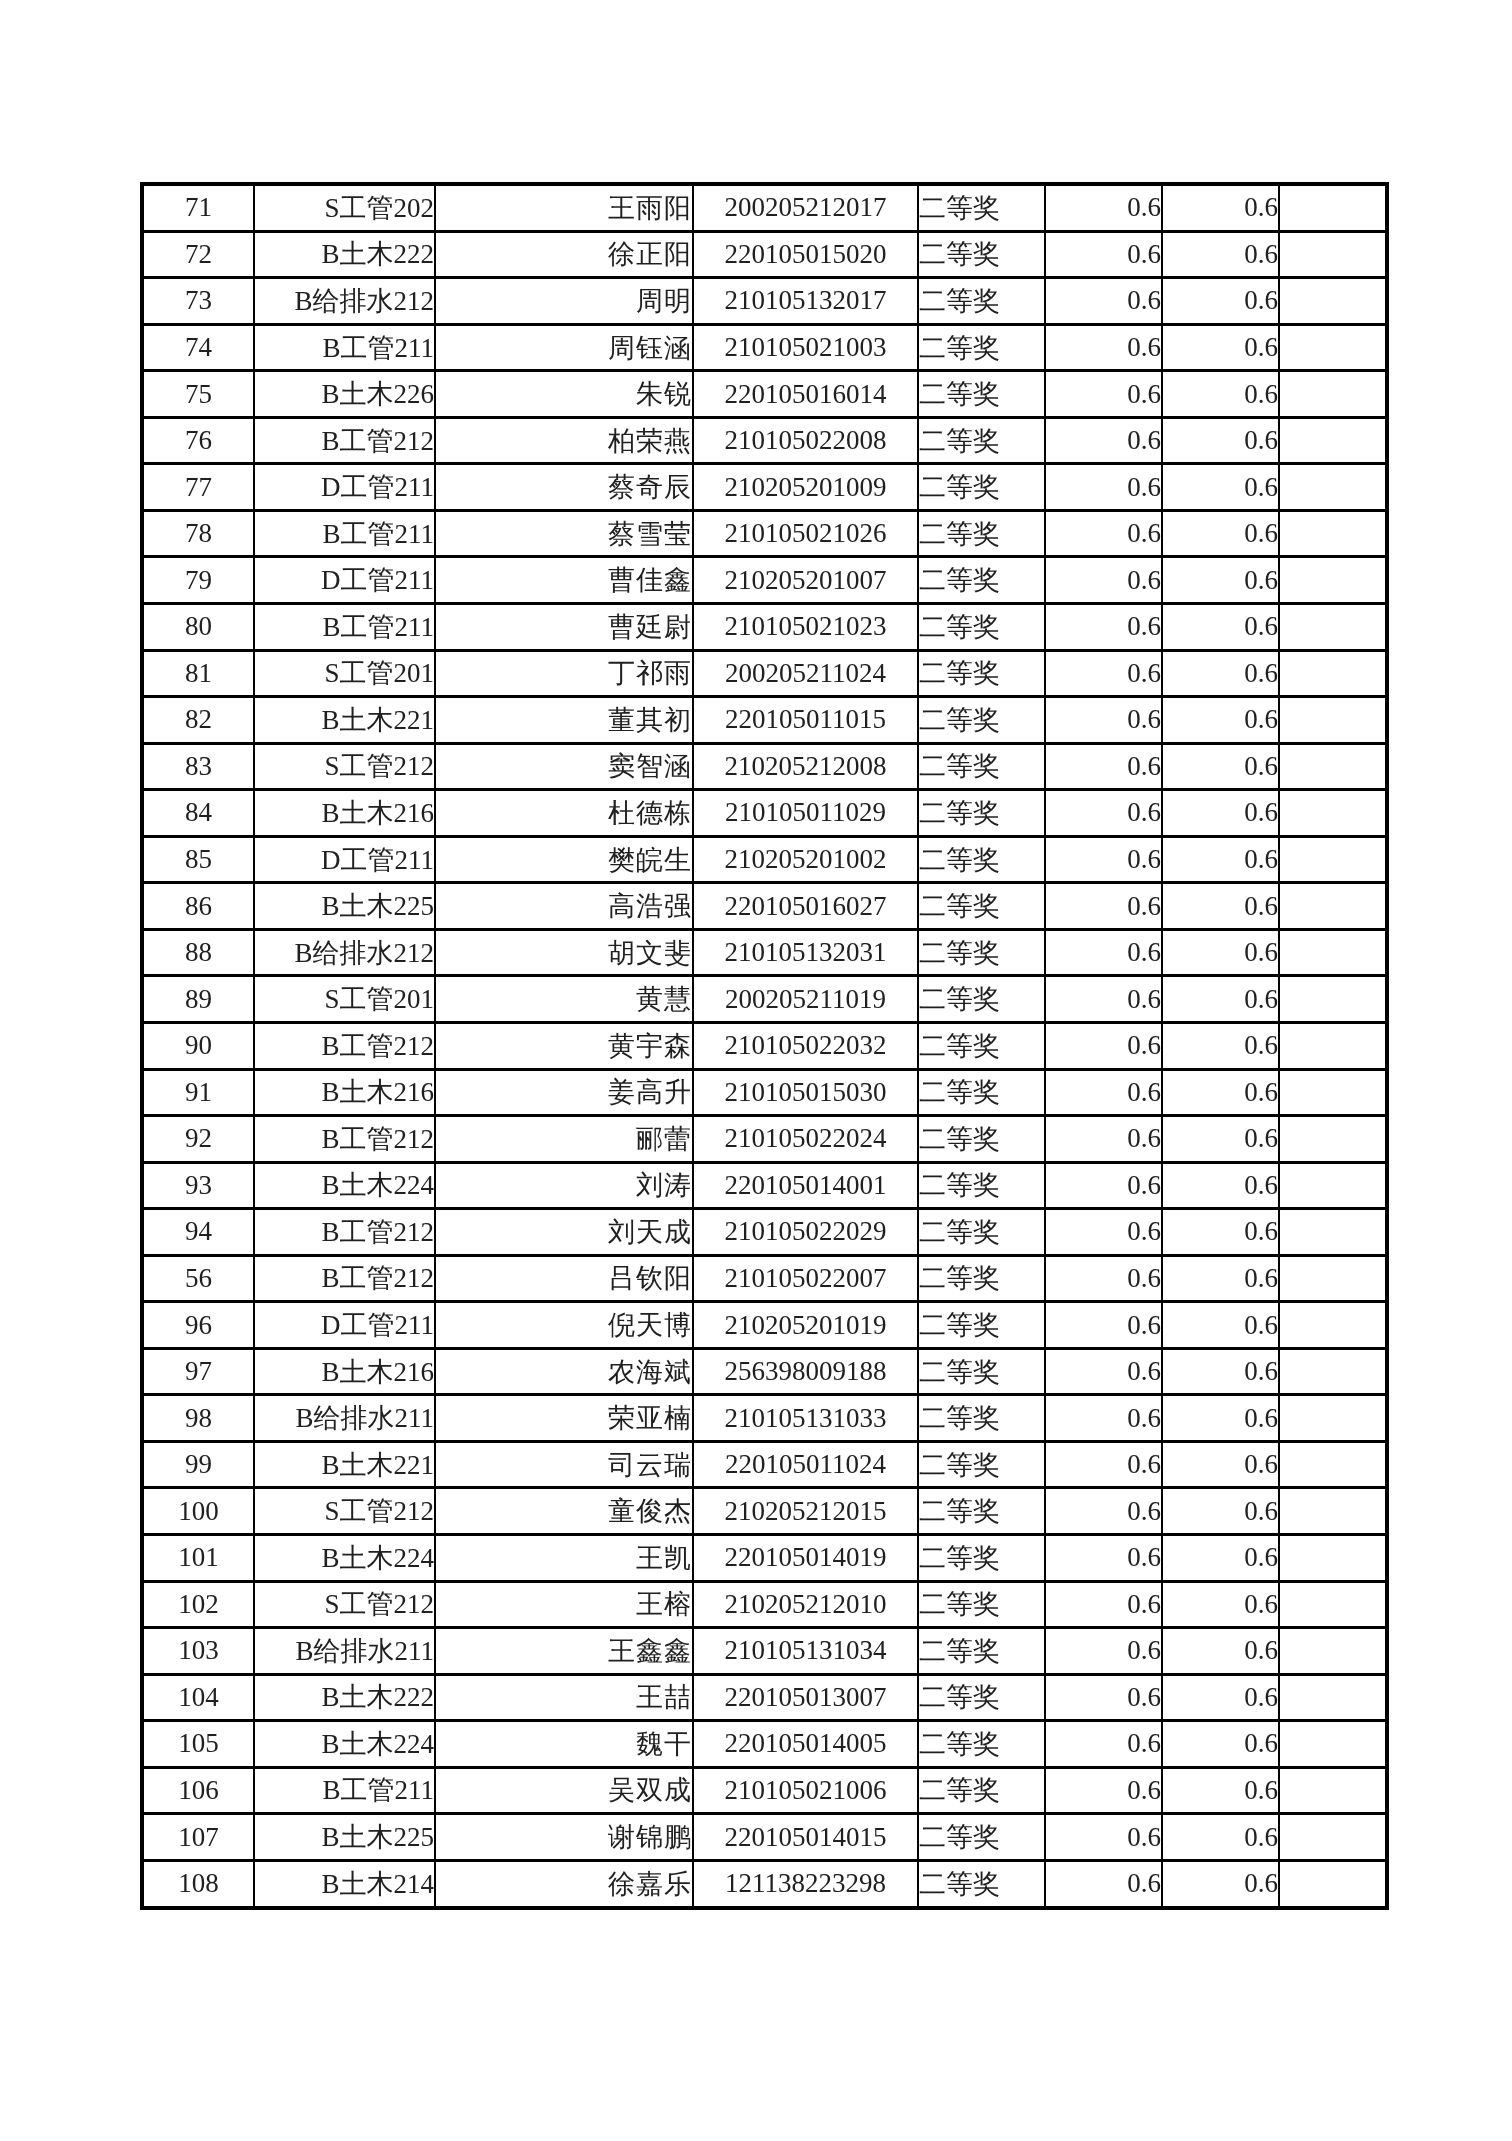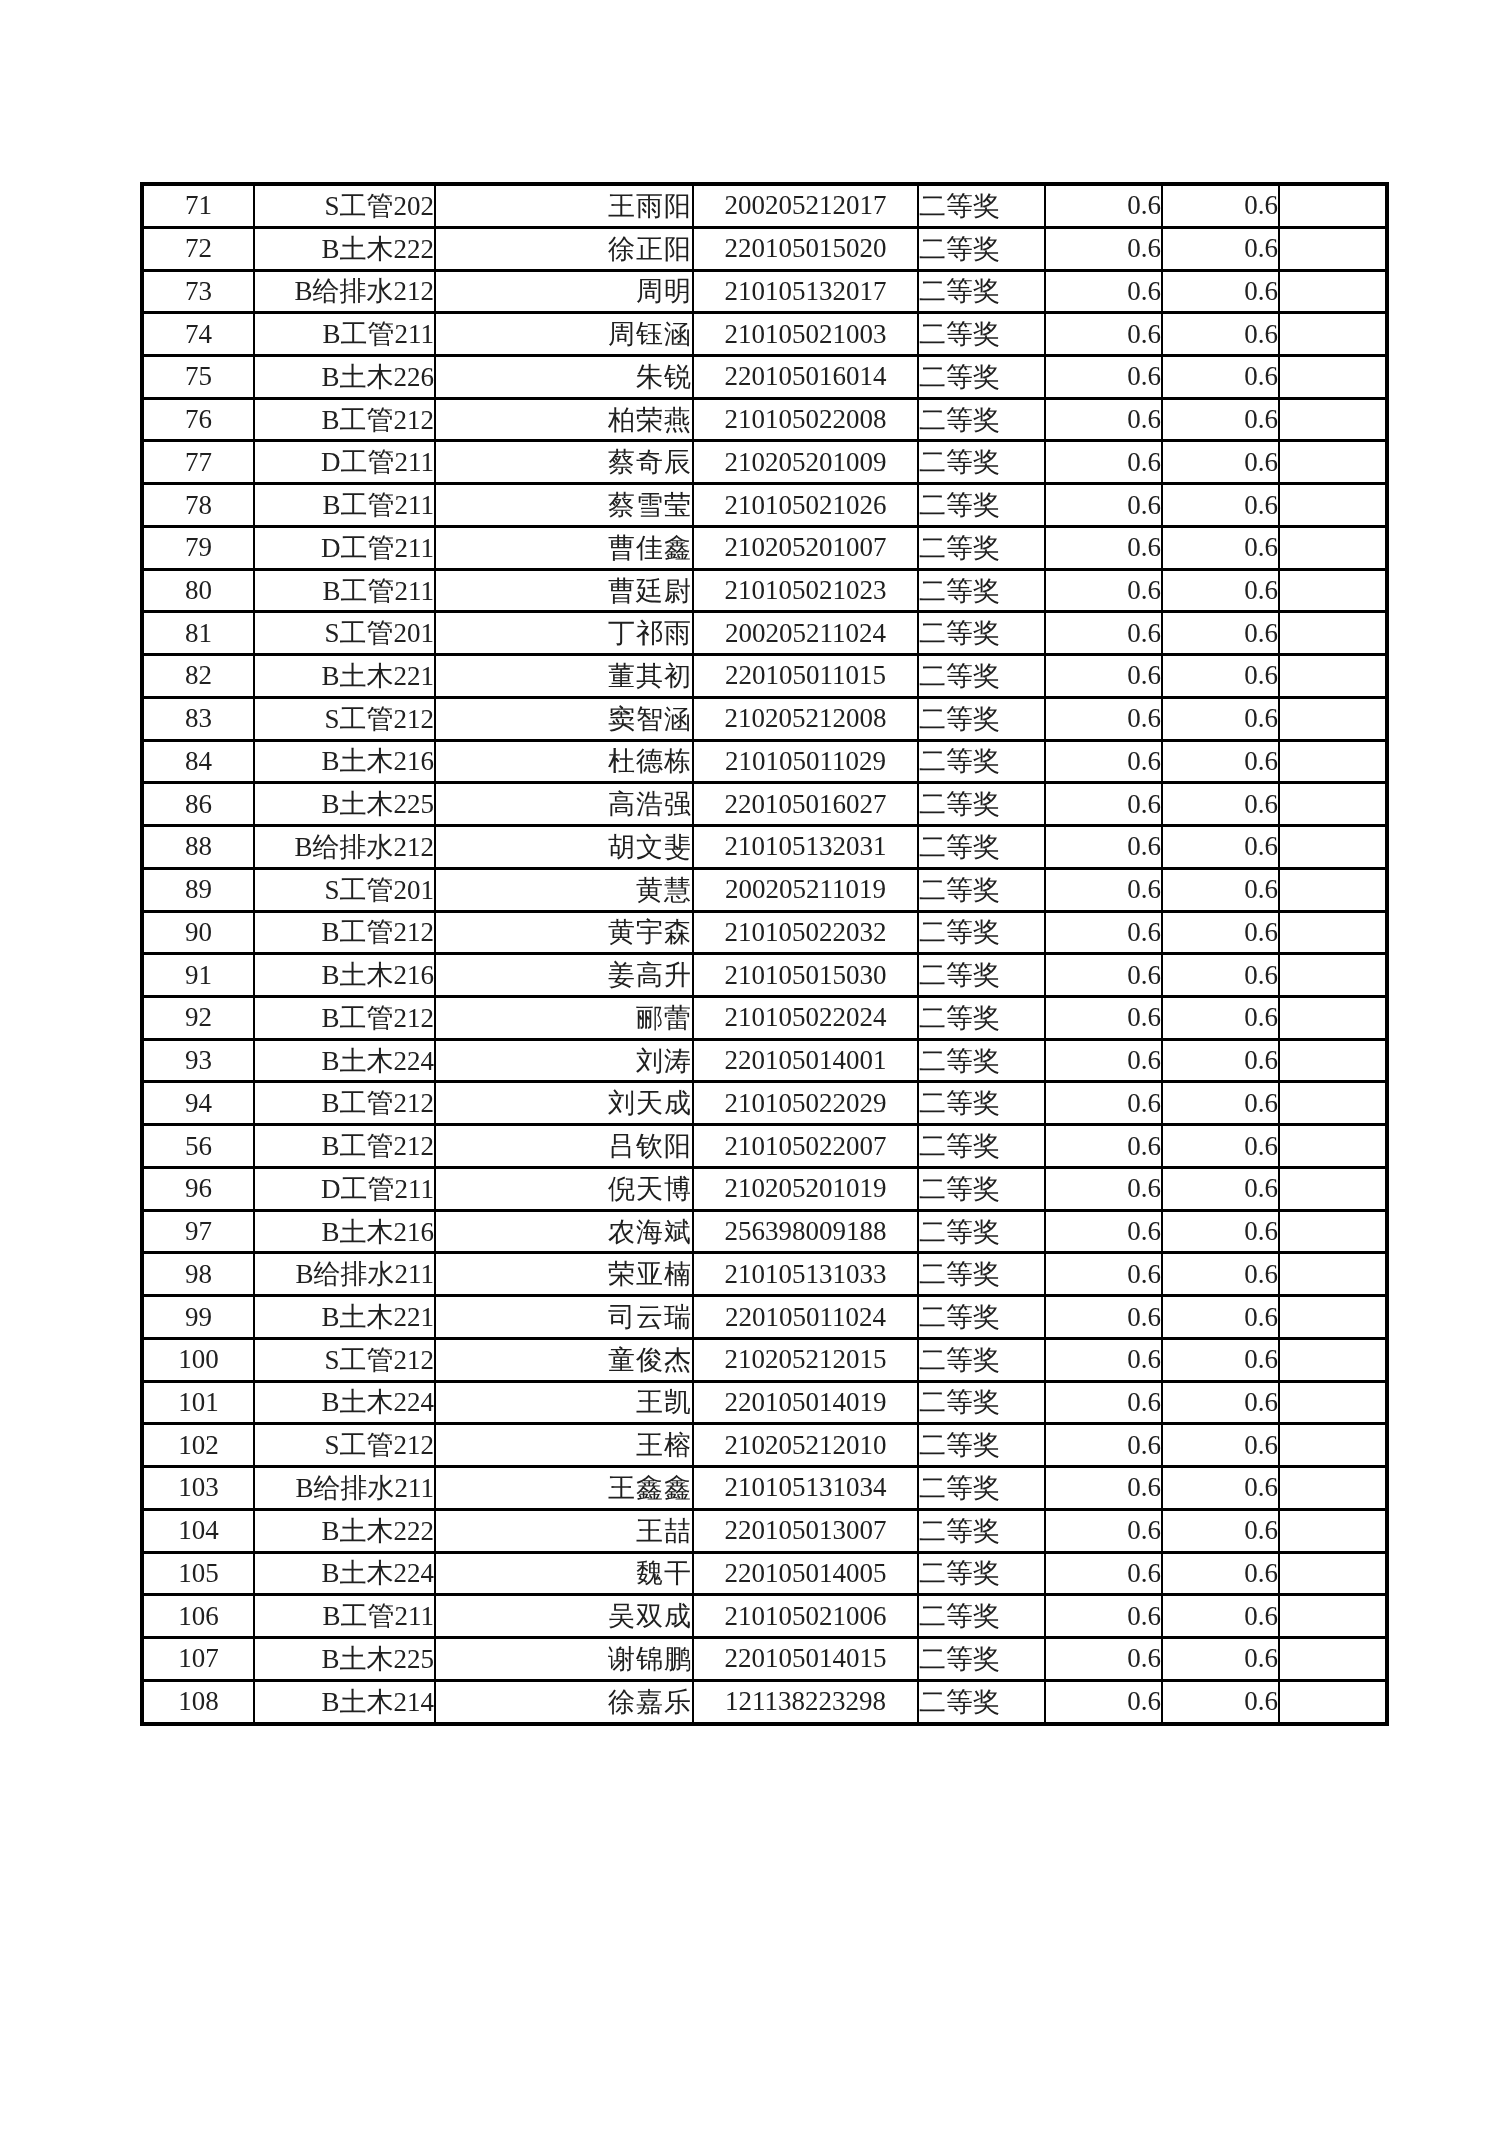--- a/index.html
+++ b/index.html
@@ -13,21 +13,21 @@
     height: 2141px;
     background: #ffffff;
     overflow: hidden;
     font-family: "Liberation Serif", "DejaVu Serif", serif;
   }
   table.awards {
     position: absolute;
     left: 140px;
     top: 182px;
     width: 1245px;
-    height: 1544px;
+    height: 1728px;
     border-collapse: collapse;
     table-layout: fixed;
     border: 4px solid #000000;
   }
   table.awards td {
     border-left: 2px solid #000000;
     border-right: 2px solid #000000;
     border-top: 3px solid #000000;
     border-bottom: 3px solid #000000;
     font-size: 27px;
@@ -195,20 +195,30 @@
           <td class="c-index">84</td>
           <td class="c-class">B土木216</td>
           <td class="c-name">杜德栋</td>
           <td class="c-id">210105011029</td>
           <td class="c-award">二等奖</td>
           <td class="c-score">0.6</td>
           <td class="c-score">0.6</td>
           <td class="c-blank"></td>
         </tr>
         <tr>
+          <td class="c-index">85</td>
+          <td class="c-class">D工管211</td>
+          <td class="c-name">樊皖生</td>
+          <td class="c-id">210205201002</td>
+          <td class="c-award">二等奖</td>
+          <td class="c-score">0.6</td>
+          <td class="c-score">0.6</td>
+          <td class="c-blank"></td>
+        </tr>
+        <tr>
           <td class="c-index">86</td>
           <td class="c-class">B土木225</td>
           <td class="c-name">高浩强</td>
           <td class="c-id">220105016027</td>
           <td class="c-award">二等奖</td>
           <td class="c-score">0.6</td>
           <td class="c-score">0.6</td>
           <td class="c-blank"></td>
         </tr>
         <tr>

